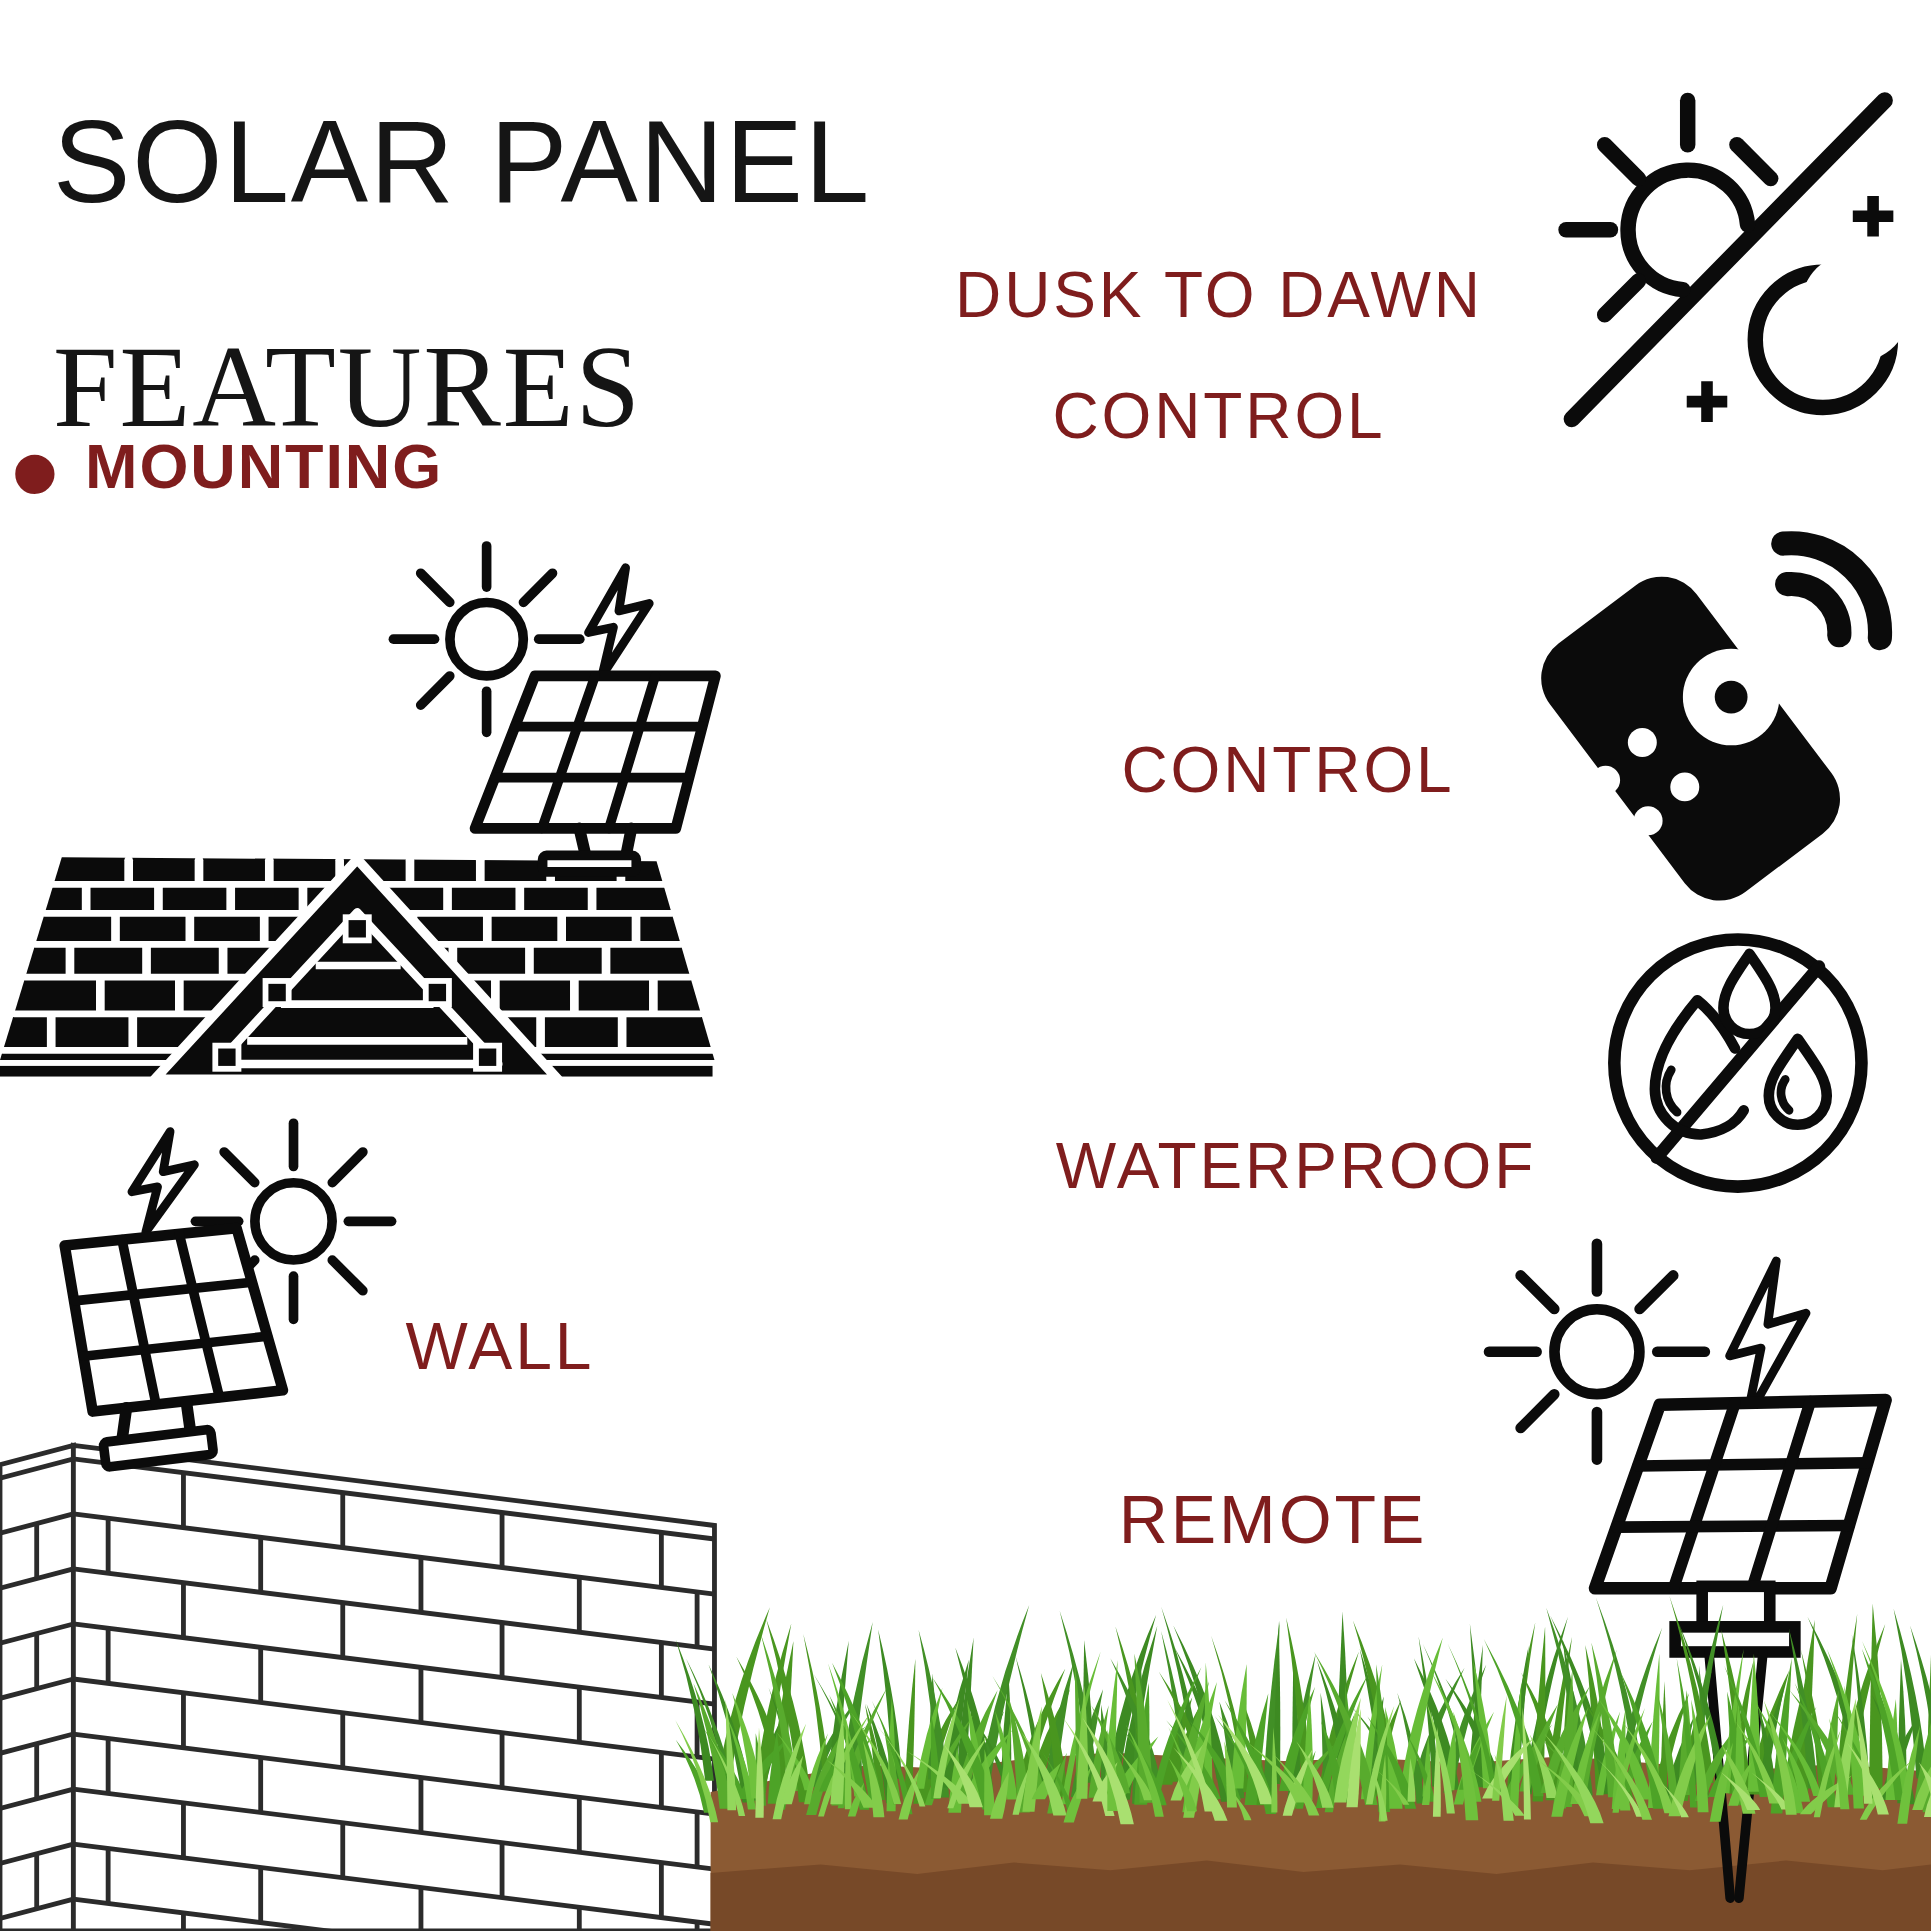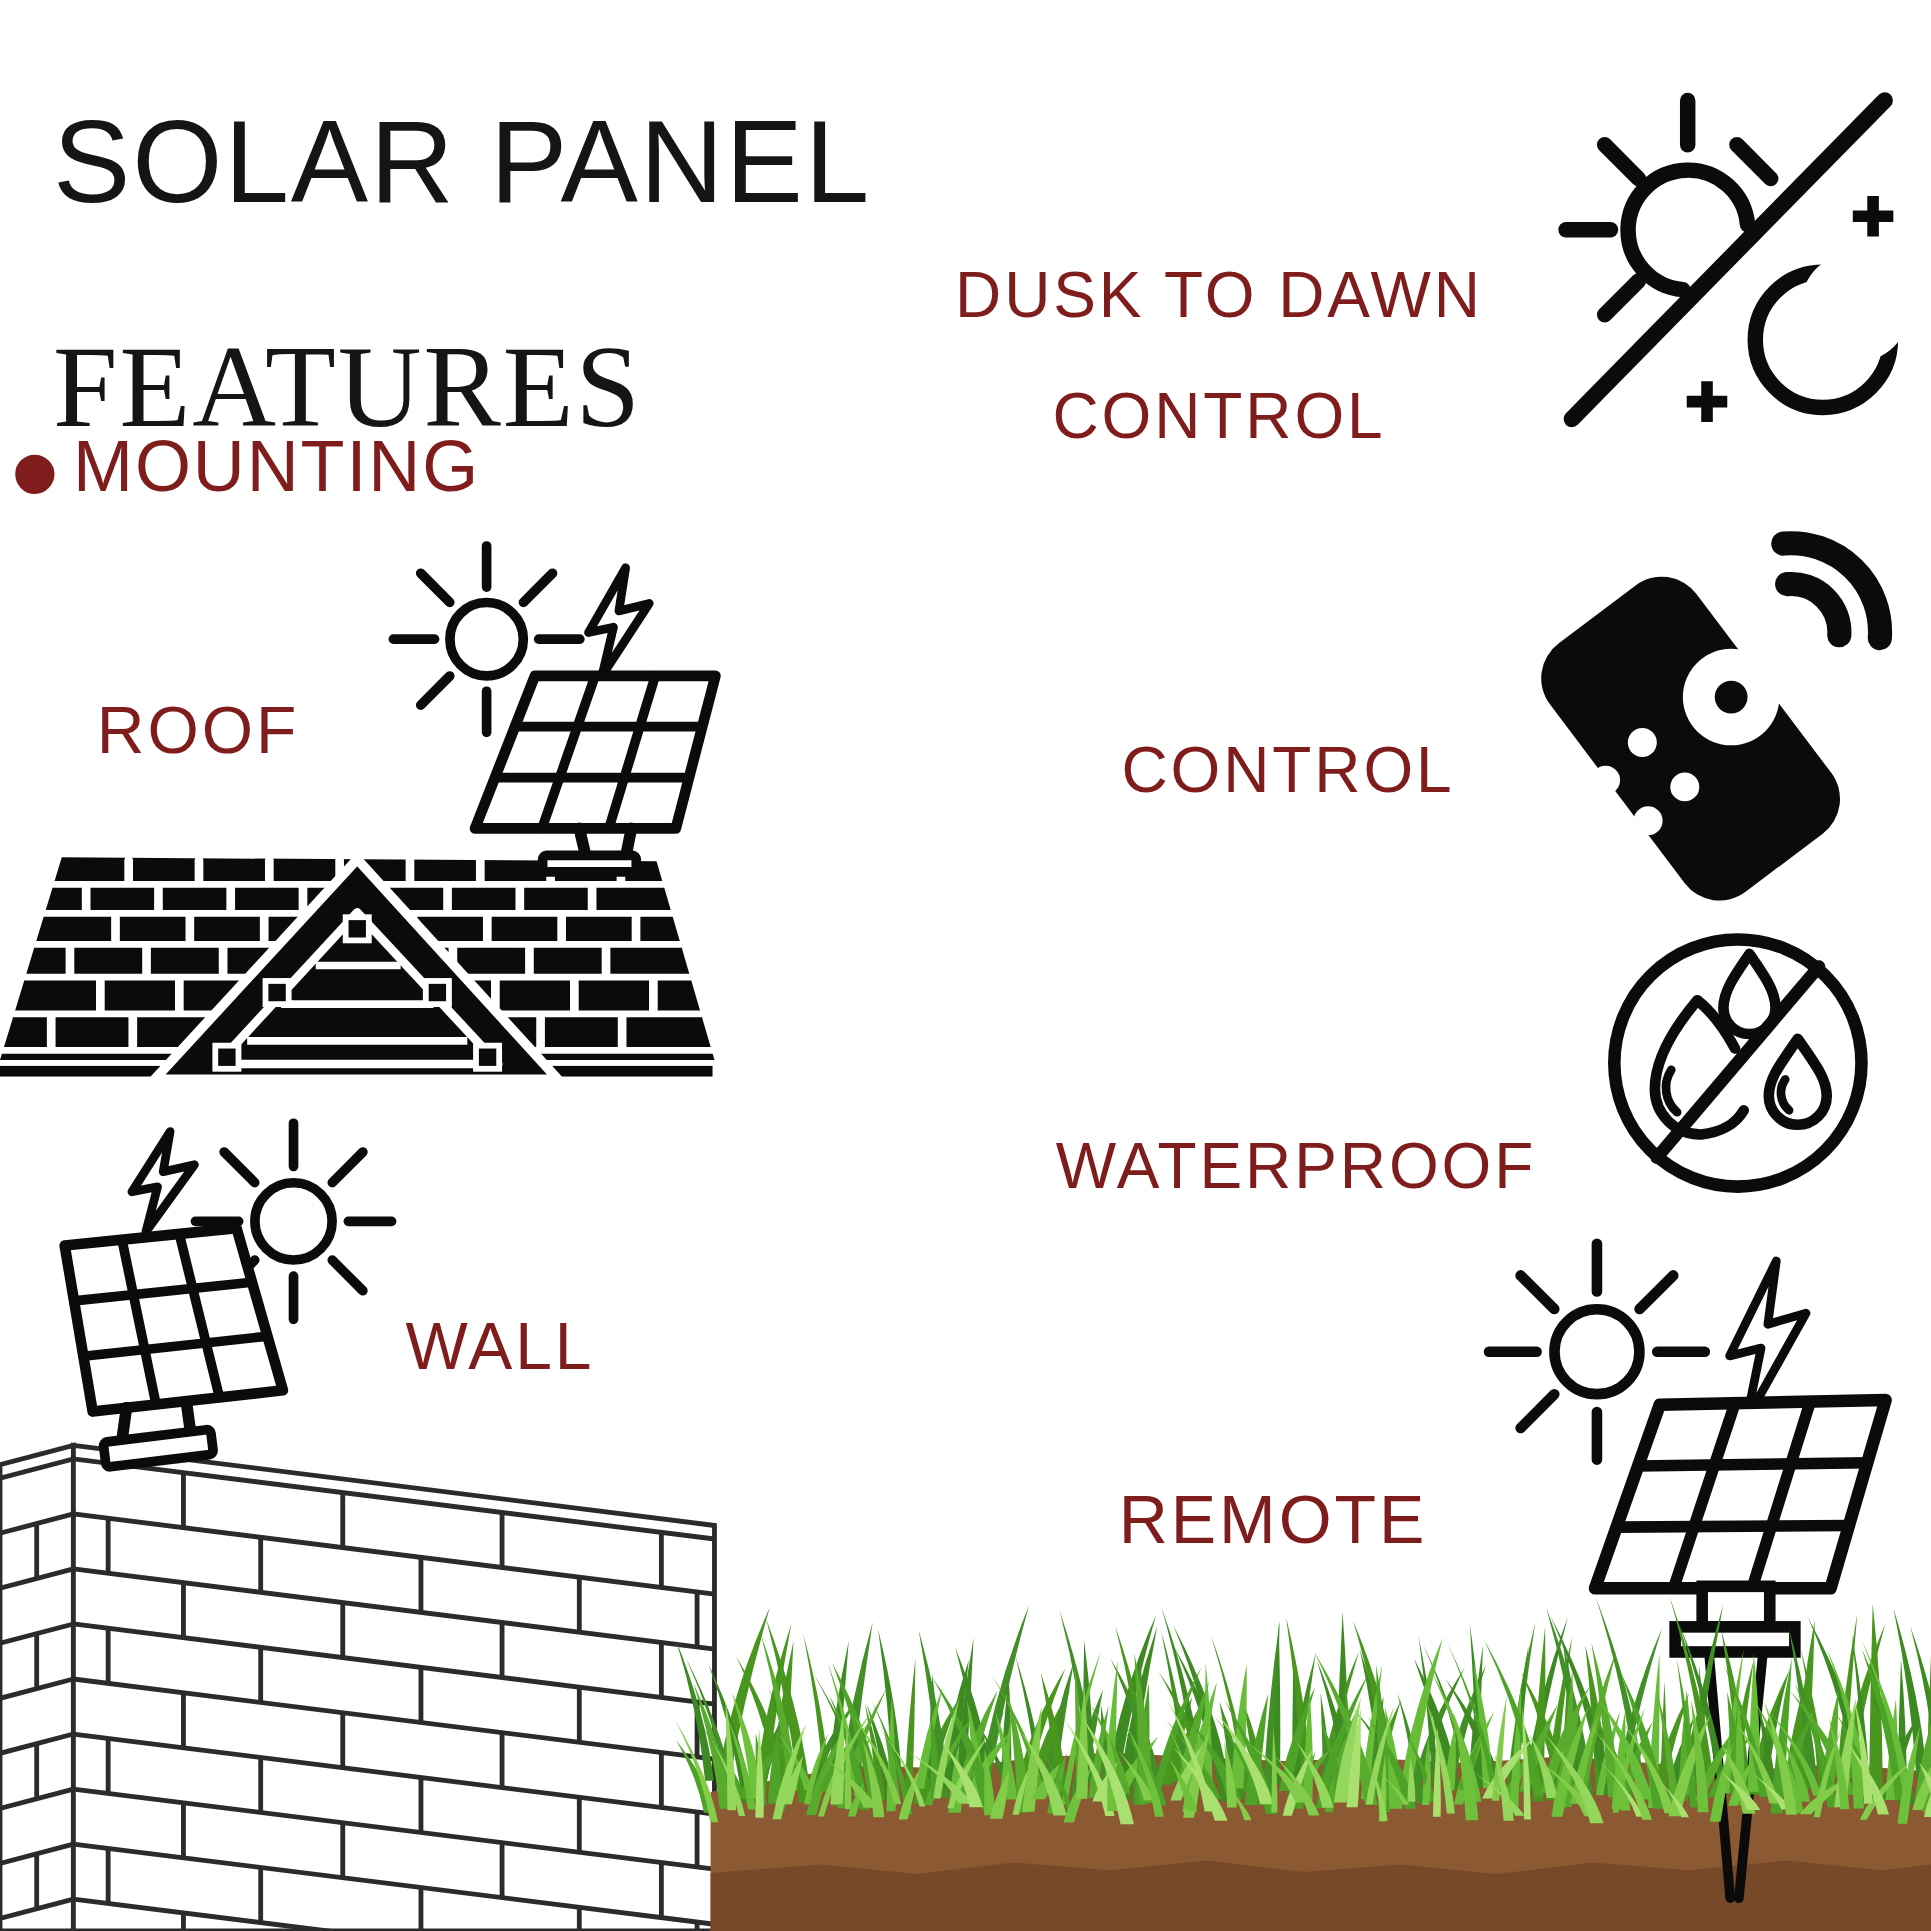--- a/index.html
+++ b/index.html
@@ -3,21 +3,21 @@
 <meta charset="utf-8">
 <style>
   html,body{margin:0;padding:0;width:1931px;height:1931px;background:#ffffff;overflow:hidden;
     font-family:"Liberation Sans", sans-serif;}
   #stage{position:absolute;left:0;top:0;width:1931px;height:1931px;}
   #art{position:absolute;left:0;top:0;}
   .txt{position:absolute;color:#7f1d1d;white-space:nowrap;}
   .title{left:53px;top:104px;font-size:116px;font-weight:300;letter-spacing:1.9px;color:#151515;}
   .title .l2{display:block;margin-top:109px;font-family:Liberation Serif, serif;}
   .title span{display:block;line-height:116px;}
-  .mount-label{left:73px;top:426px;font-size:72px;font-weight:400;letter-spacing:1.9px;line-height:81px;}
+  .mount-label{left:85px;top:426px;font-size:63px;font-weight:700;letter-spacing:1.9px;line-height:81px;}
   .bullet{left:35px;top:472px;font-size:145px;line-height:0;transform:translate(-50%,-50%);}
   .caption{font-weight:400;letter-spacing:2.9px;text-align:center;transform:translateX(-50%);}
   .cap-roof{left:198px;top:692px;font-size:66px;line-height:77px;}
   .cap-wall{left:500px;top:1308px;font-size:66px;line-height:77px;}
   .cap-ground{left:1273px;top:1481px;font-size:68px;line-height:77px;}
   .cap-dusk{left:1219px;top:235px;font-size:64px;line-height:121px;}
   .cap-remote{left:1288px;top:700px;font-size:64px;line-height:141px;}
   .cap-water{left:1296px;top:1128px;font-size:64px;line-height:77px;}
   .ink-s{stroke:#0b0b0b;fill:none;stroke-linecap:round;stroke-linejoin:round;}
   .ink-f{fill:#0b0b0b;}
@@ -636,21 +636,20 @@
 </svg>
 
 <div class="txt title">
   <span>SOLAR PANEL</span>
   <span class="l2">FEATURES</span>
 </div>
 
 <div class="txt bullet">•</div>
 <div class="txt mount-label">MOUNTING</div>
 
-<div class="txt caption cap-roof">ROOF</div>
 <div class="txt caption cap-wall">WALL</div>
 <div class="txt caption cap-ground">REMOTE</div>
 
 <div class="txt caption cap-dusk">
   <div>DUSK TO DAWN</div>
   <div>CONTROL</div>
 </div>
 <div class="txt caption cap-remote">
   <div>CONTROL</div>
 </div>

